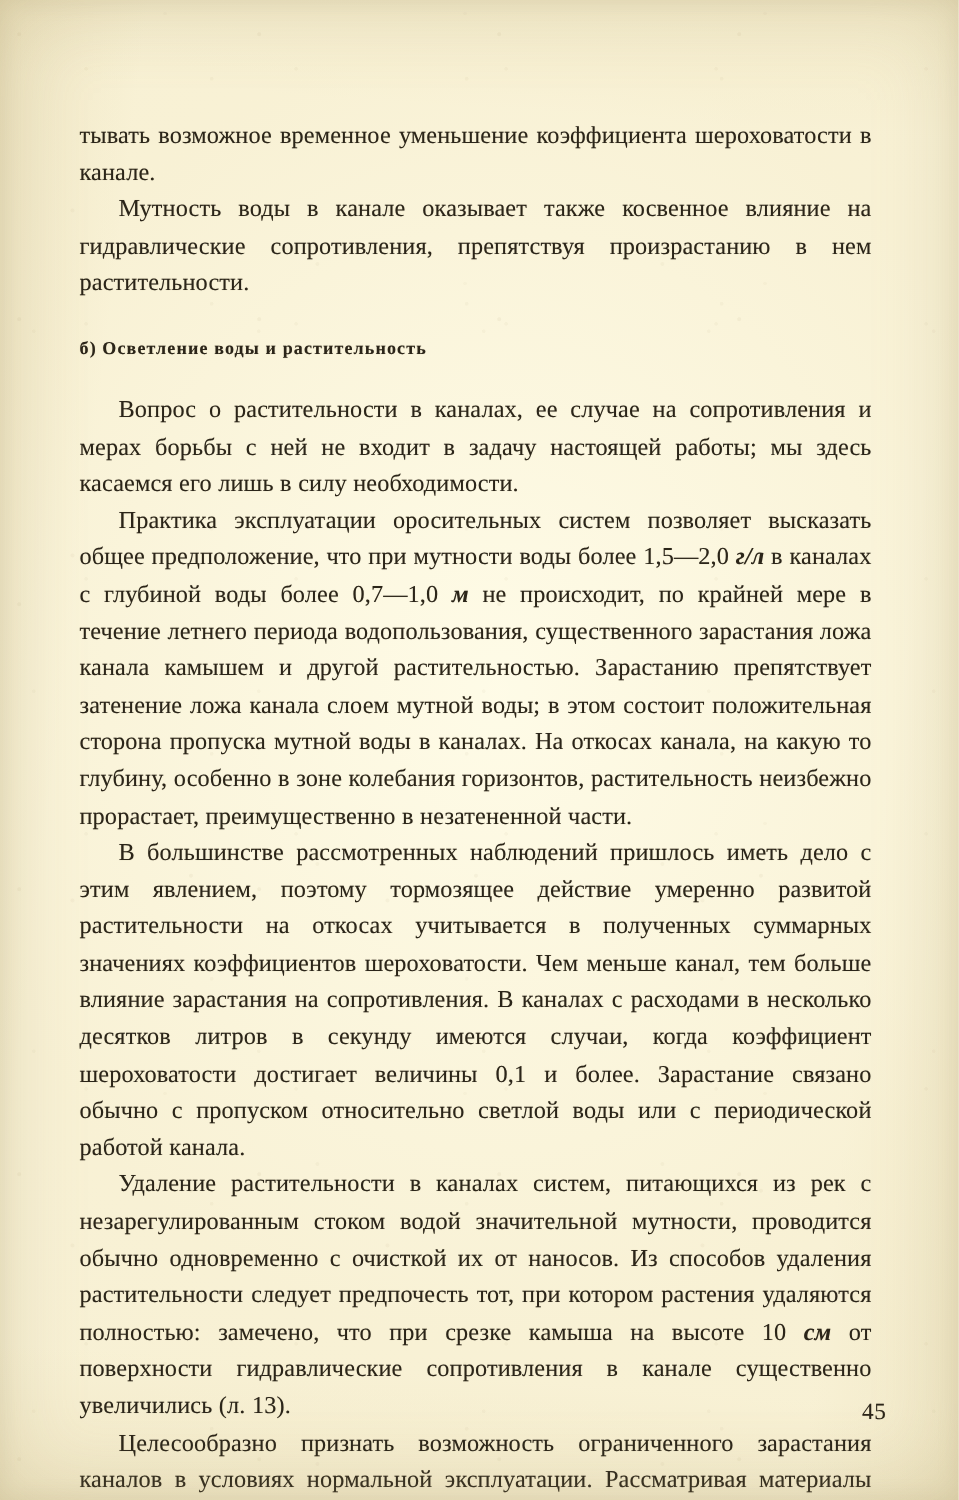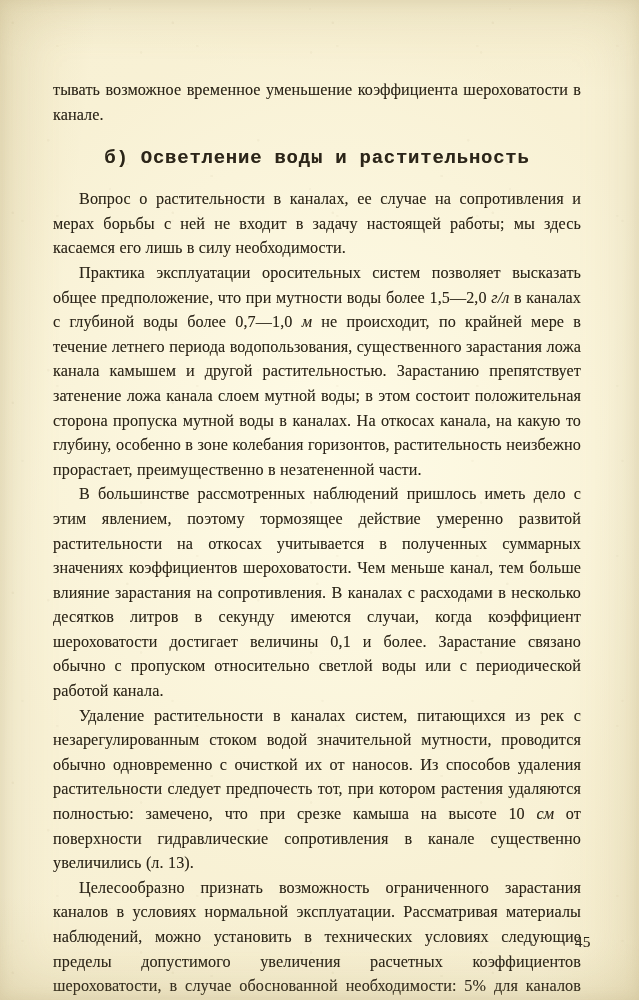--- a/index.html
+++ b/index.html
@@ -61,30 +61,29 @@
     line-height: 24.6px;
     text-indent: 26px;
     letter-spacing: 0.08px;
     word-spacing: 0.2px;
     text-shadow: 0 0 0.55px rgba(60,48,26,0.33);
   }
   p.para.noindent { text-indent: 0; }
 
   h2.subhead {
     margin: 21px 0 19px 0;
-    text-align: center;
-    font-size: 19px;
+    text-align: left;
+    font-size: 12px;
     line-height: 20px;
     font-weight: bold;
     letter-spacing: 0.75px;
     text-shadow: 0 0 0.5px rgba(60,48,26,0.40);
-    font-family: Liberation Mono, monospace;
   }
 
-  .unit { font-style: italic; }
+  .unit { font-style: italic; font-weight: bold; }
 
   .folio {
     position: absolute;
     right: 48px;
     top: 933px;
     font-size: 15.5px;
     letter-spacing: 0.4px;
     text-shadow: 0 0 0.5px rgba(60,48,26,0.30);
   }
 </style>
@@ -92,20 +91,21 @@
 <body>
 
 <div class="page">
 
   <div class="grain"></div>
 
   <div class="textblock">
 
     <p class="para noindent">тывать возможное временное уменьшение коэффициента шероховатости в канале.</p>
 
+    <p class="para">Мутность воды в канале оказывает также косвенное влияние на гидравлические сопротивления, препятствуя произрастанию в нем растительности.</p>
 
     <h2 class="subhead">б) Осветление воды и растительность</h2>
 
     <p class="para">Вопрос о растительности в каналах, ее случае на сопротивления и мерах борьбы с ней не входит в задачу настоящей работы; мы здесь касаемся его лишь в силу необходимости.</p>
 
     <p class="para"><span>Практика эксплуатации оросительных систем позволяет высказать общее предположение, что при мутности воды более 1,5—2,0 </span><span class="unit">г/л</span><span> в каналах с глубиной воды более 0,7—1,0 </span><span class="unit">м</span><span> не происходит, по крайней мере в течение летнего периода водопользования, существенного зарастания ложа канала камышем и другой растительностью. Зарастанию препятствует затенение ложа канала слоем мутной воды; в этом состоит положительная сторона пропуска мутной воды в каналах. На откосах канала, на какую то глубину, особенно в зоне колебания горизонтов, растительность неизбежно прорастает, преимущественно в незатененной части.</span></p>
 
     <p class="para">В большинстве рассмотренных наблюдений пришлось иметь дело с этим явлением, поэтому тормозящее действие умеренно развитой растительности на откосах учитывается в полученных суммарных значениях коэффициентов шероховатости. Чем меньше канал, тем больше влияние зарастания на сопротивления. В каналах с расходами в несколько десятков литров в секунду имеются случаи, когда коэффициент шероховатости достигает величины 0,1 и более. Зарастание связано обычно с пропуском относительно светлой воды или с периодической работой канала.</p>
 
     <p class="para"><span>Удаление растительности в каналах систем, питающихся из рек с незарегулированным стоком водой значительной мутности, проводится обычно одновременно с очисткой их от наносов. Из способов удаления растительности следует предпочесть тот, при котором растения удаляются полностью: замечено, что при срезке камыша на высоте 10 </span><span class="unit">см</span><span> от поверхности гидравлические сопротивления в канале существенно увеличились (л. 13).</span></p>

